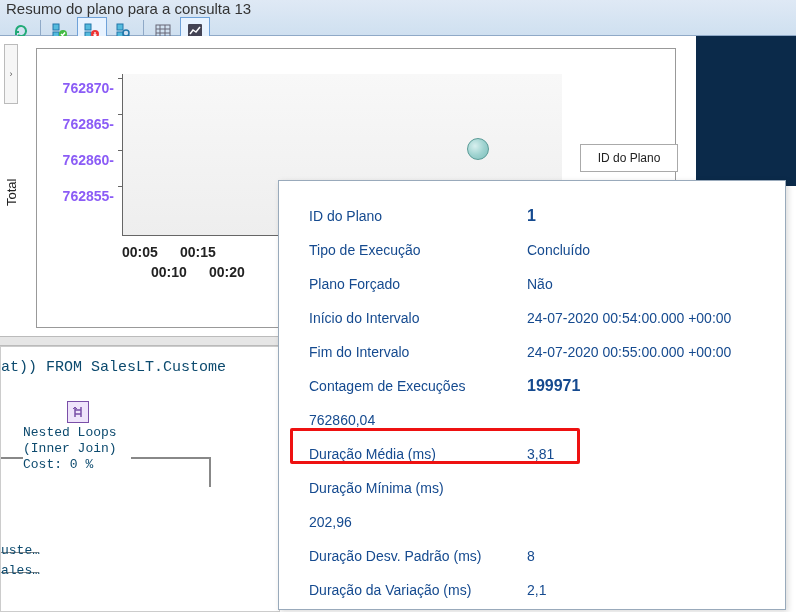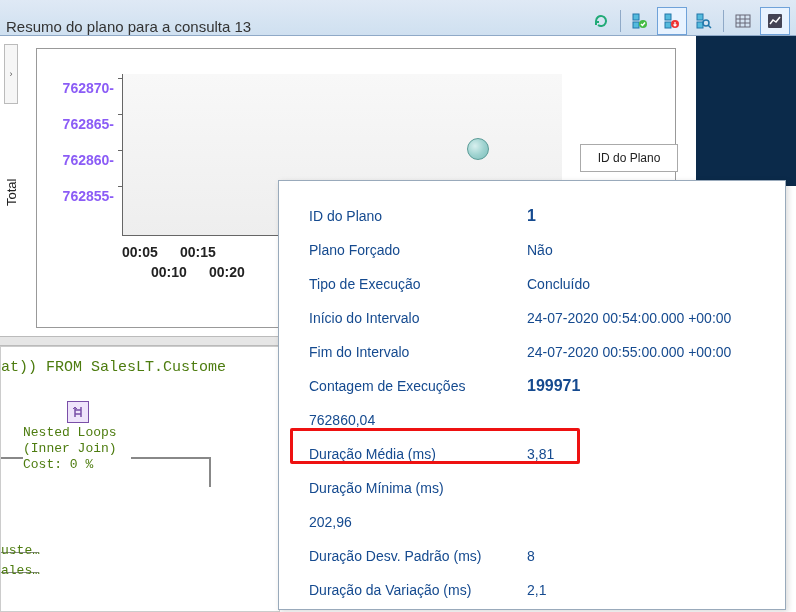--- a/index.html
+++ b/index.html
@@ -10,22 +10,23 @@
     height: 612px;
     overflow: hidden;
     background: #fff;
     position: relative;
   }
   .topbar {
     height: 36px;
     background: linear-gradient(#dfe9f5, #cfe0f0);
     border-bottom: 1px solid #8fa9c7;
     display: flex;
-    align-items: flex-end;
+    align-items: flex-start;
     padding: 0 6px;
+    flex-direction: column;
   }
   .topbar-title {
     font-size: 15px;
     color: #333;
     flex: 0 0 auto;
   }
   .topbar-spacer { flex: 1; }
   .toolbar-buttons {
     display: flex;
     gap: 2px;
@@ -178,21 +179,21 @@
     position: absolute;
     left: 0;
     top: 346px;
     width: 280px;
     height: 266px;
     background: #fff;
     border: 1px solid #ccc;
     padding: 24px;
     font-family: Consolas, "Courier New", monospace;
     font-size: 14px;
-    color: #4d7c0f;
+    color: #0c4a6e;
     overflow: hidden;
   }
   .plan-node {
     position: absolute;
     text-align: left;
     font-family: "Courier New", monospace;
     font-size: 13px;
     line-height: 16px;
   }
   .plan-icon {
@@ -357,28 +358,28 @@
   <div style="position:absolute; left:0; top:216px; font-size:13px; font-family:Courier New,monospace;">ales…</div>
 </div>
 
 <div class="tooltip">
   <div id="tt-rows">
       <div class="tt-row">
         <div class="tt-label">ID do Plano</div>
         <div class="tt-value bold">1</div>
       </div>
       <div class="tt-row">
+        <div class="tt-label">Tipo de Execução</div>
+        <div class="tt-value">Concluído</div>
+      </div>
+      <div class="tt-row">
         <div class="tt-label">Plano Forçado</div>
         <div class="tt-value">Não</div>
       </div>
       <div class="tt-row">
-        <div class="tt-label">Tipo de Execução</div>
-        <div class="tt-value">Concluído</div>
-      </div>
-      <div class="tt-row">
         <div class="tt-label">Início do Intervalo</div>
         <div class="tt-value">24-07-2020 00:54:00.000 +00:00</div>
       </div>
       <div class="tt-row">
         <div class="tt-label">Fim do Intervalo</div>
         <div class="tt-value">24-07-2020 00:55:00.000 +00:00</div>
       </div>
       <div class="tt-row">
         <div class="tt-label">Contagem de Execuções</div>
         <div class="tt-value bold">199971</div>

